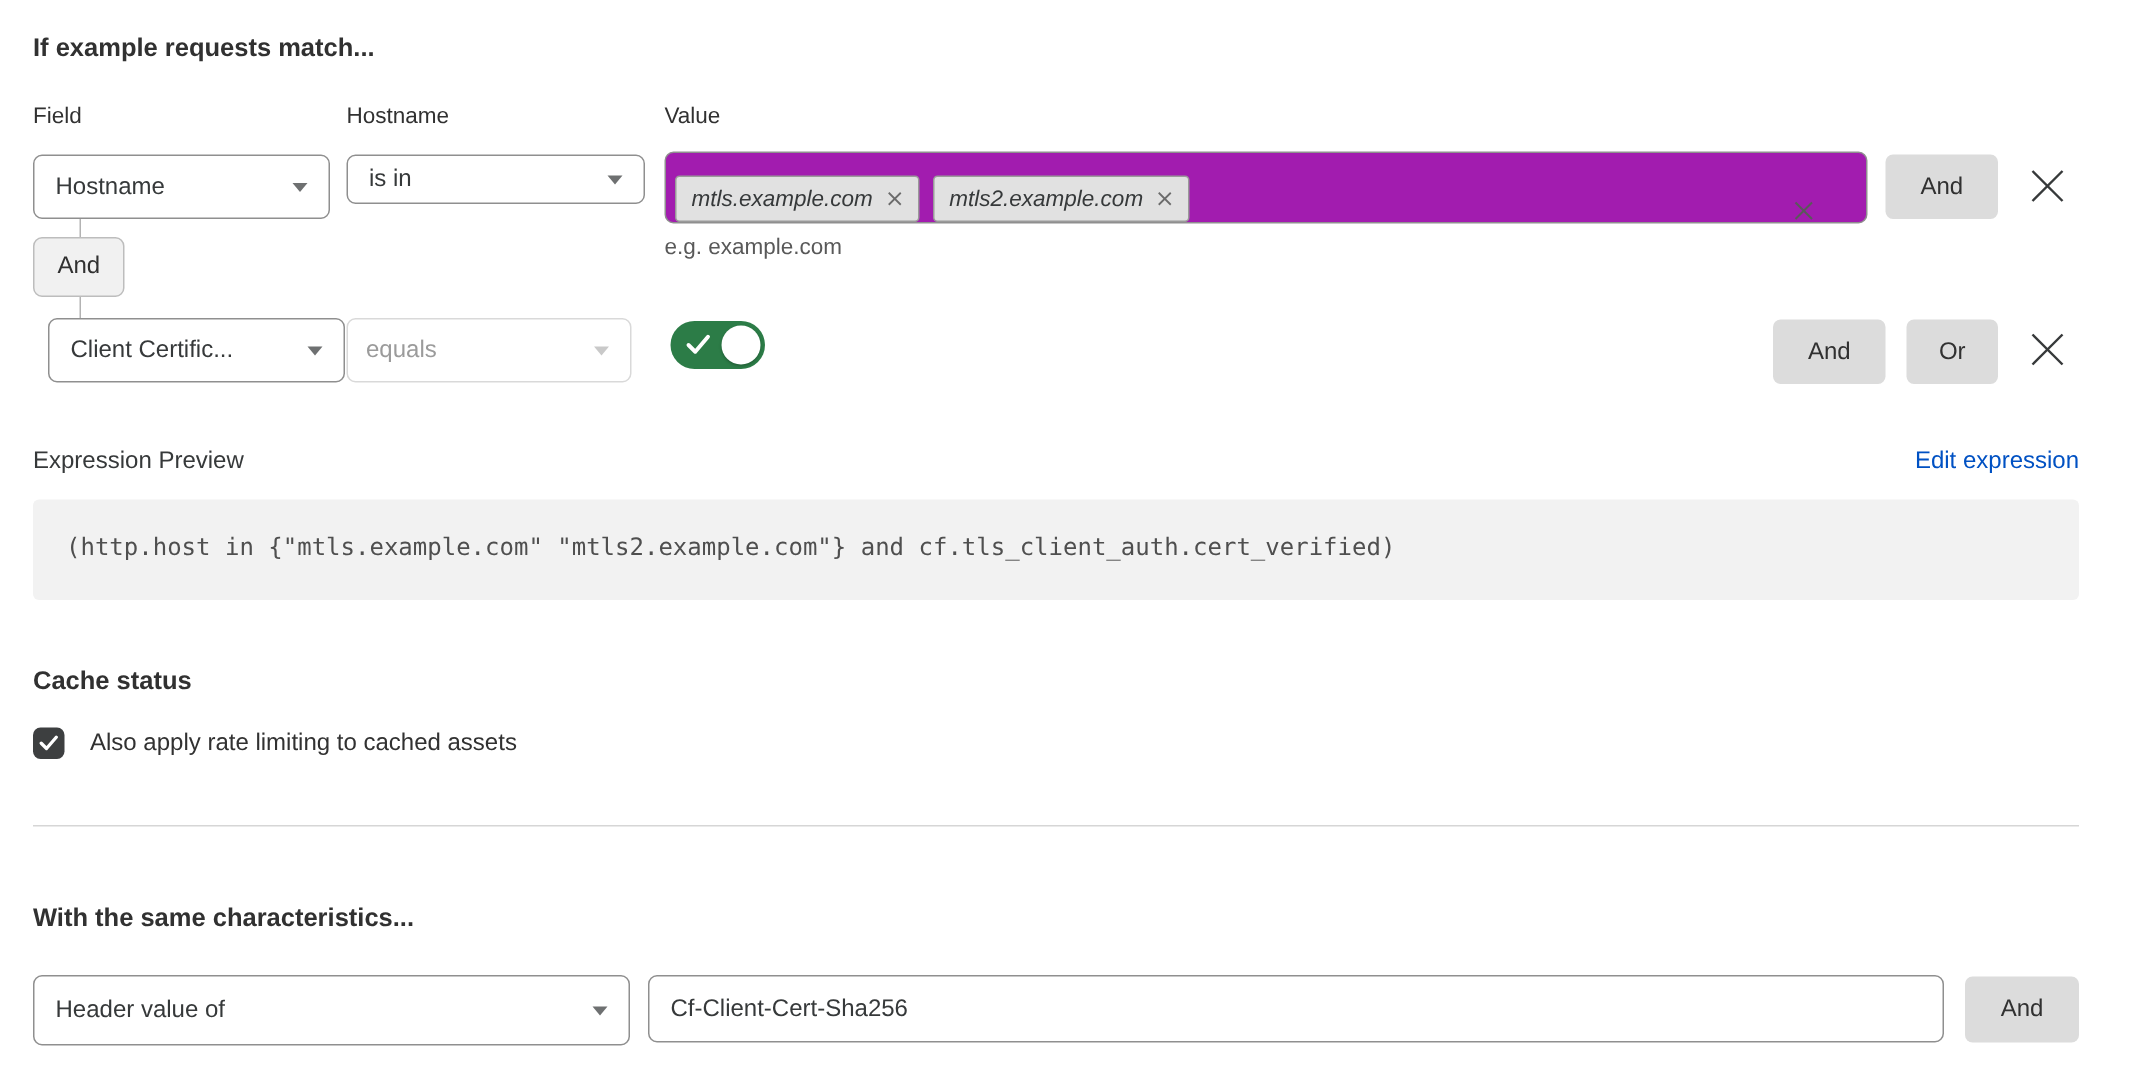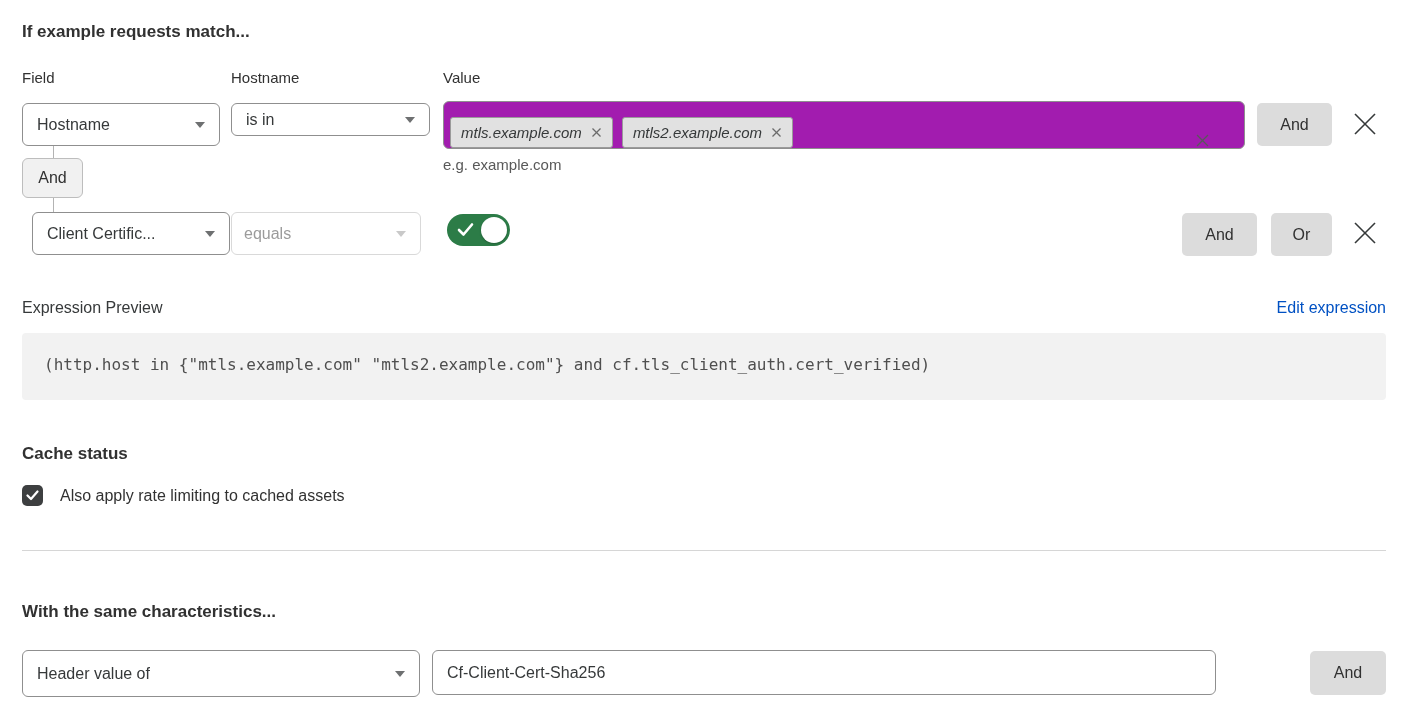--- a/index.html
+++ b/index.html
@@ -196,17 +196,17 @@
 
   <div class="abs divider" style="left:22px; top:550px; width:1364px;"></div>
 
   <div class="abs section-title" style="left:22px; top:602px;">With the same characteristics...</div>
 
   <div class="abs select" style="left:22px; top:650px; width:398px; height:47px;">
     <span>Header value of</span>
     <span class="caret"></span>
   </div>
 
-  <input class="abs text-input" style="left: 432px; top: 650px; width: 784px; height: 45px;" type="text" value="Cf-Client-Cert-Sha256">
+  <input class="abs text-input" style="left: 432px; top: 650px; width: 864px; height: 45px;" type="text" value="Cf-Client-Cert-Sha256">
 
   <button class="abs btn" style="left:1310px; top:651px; width:76px; height:44px;">And</button>
 
 </div>
 
 </body></html>

